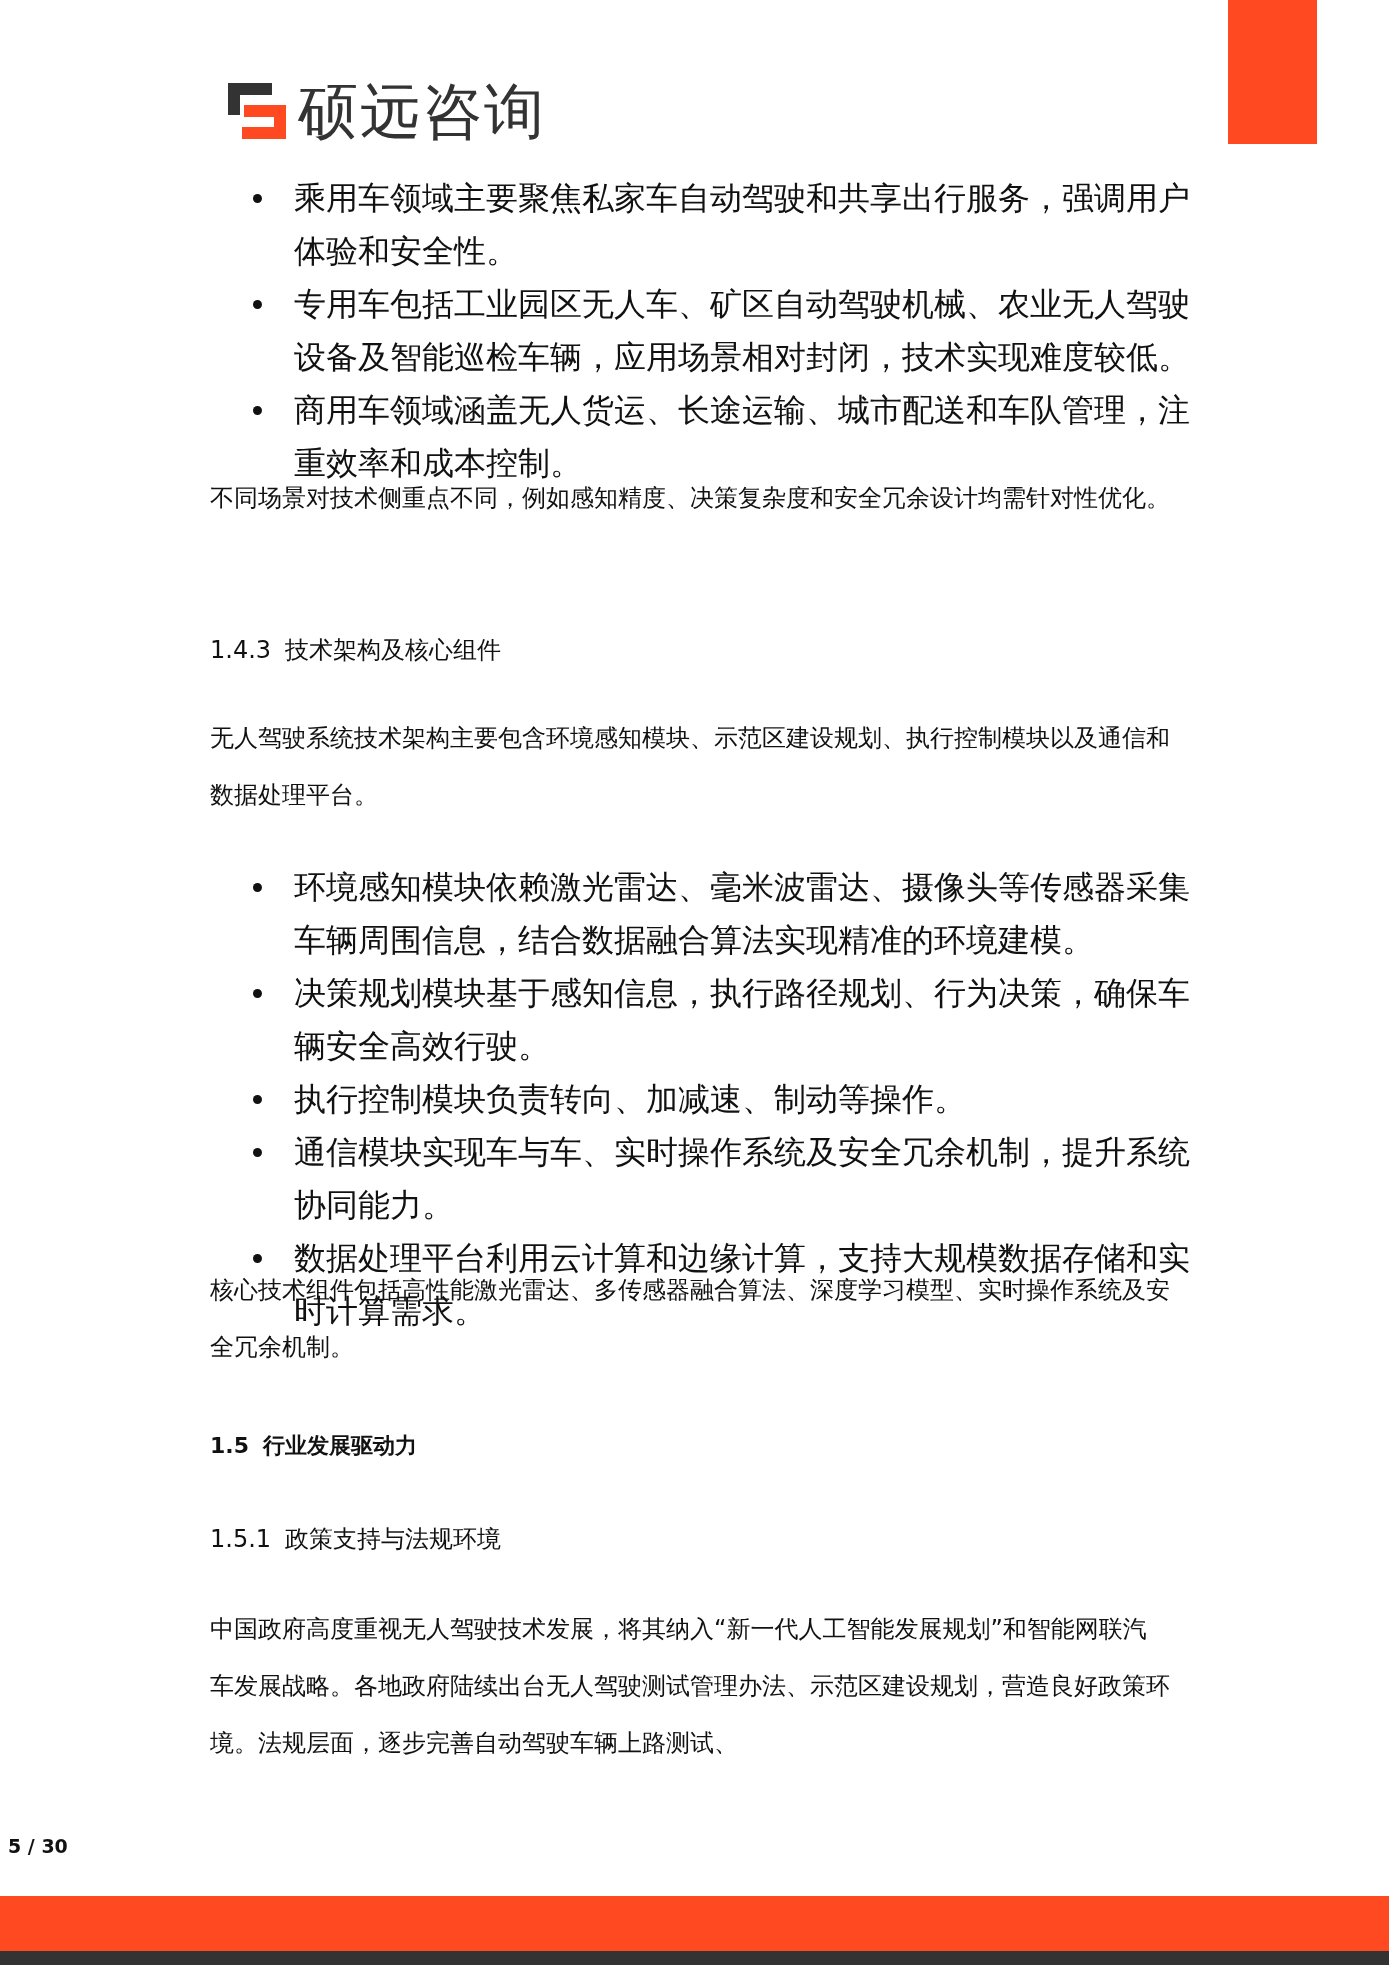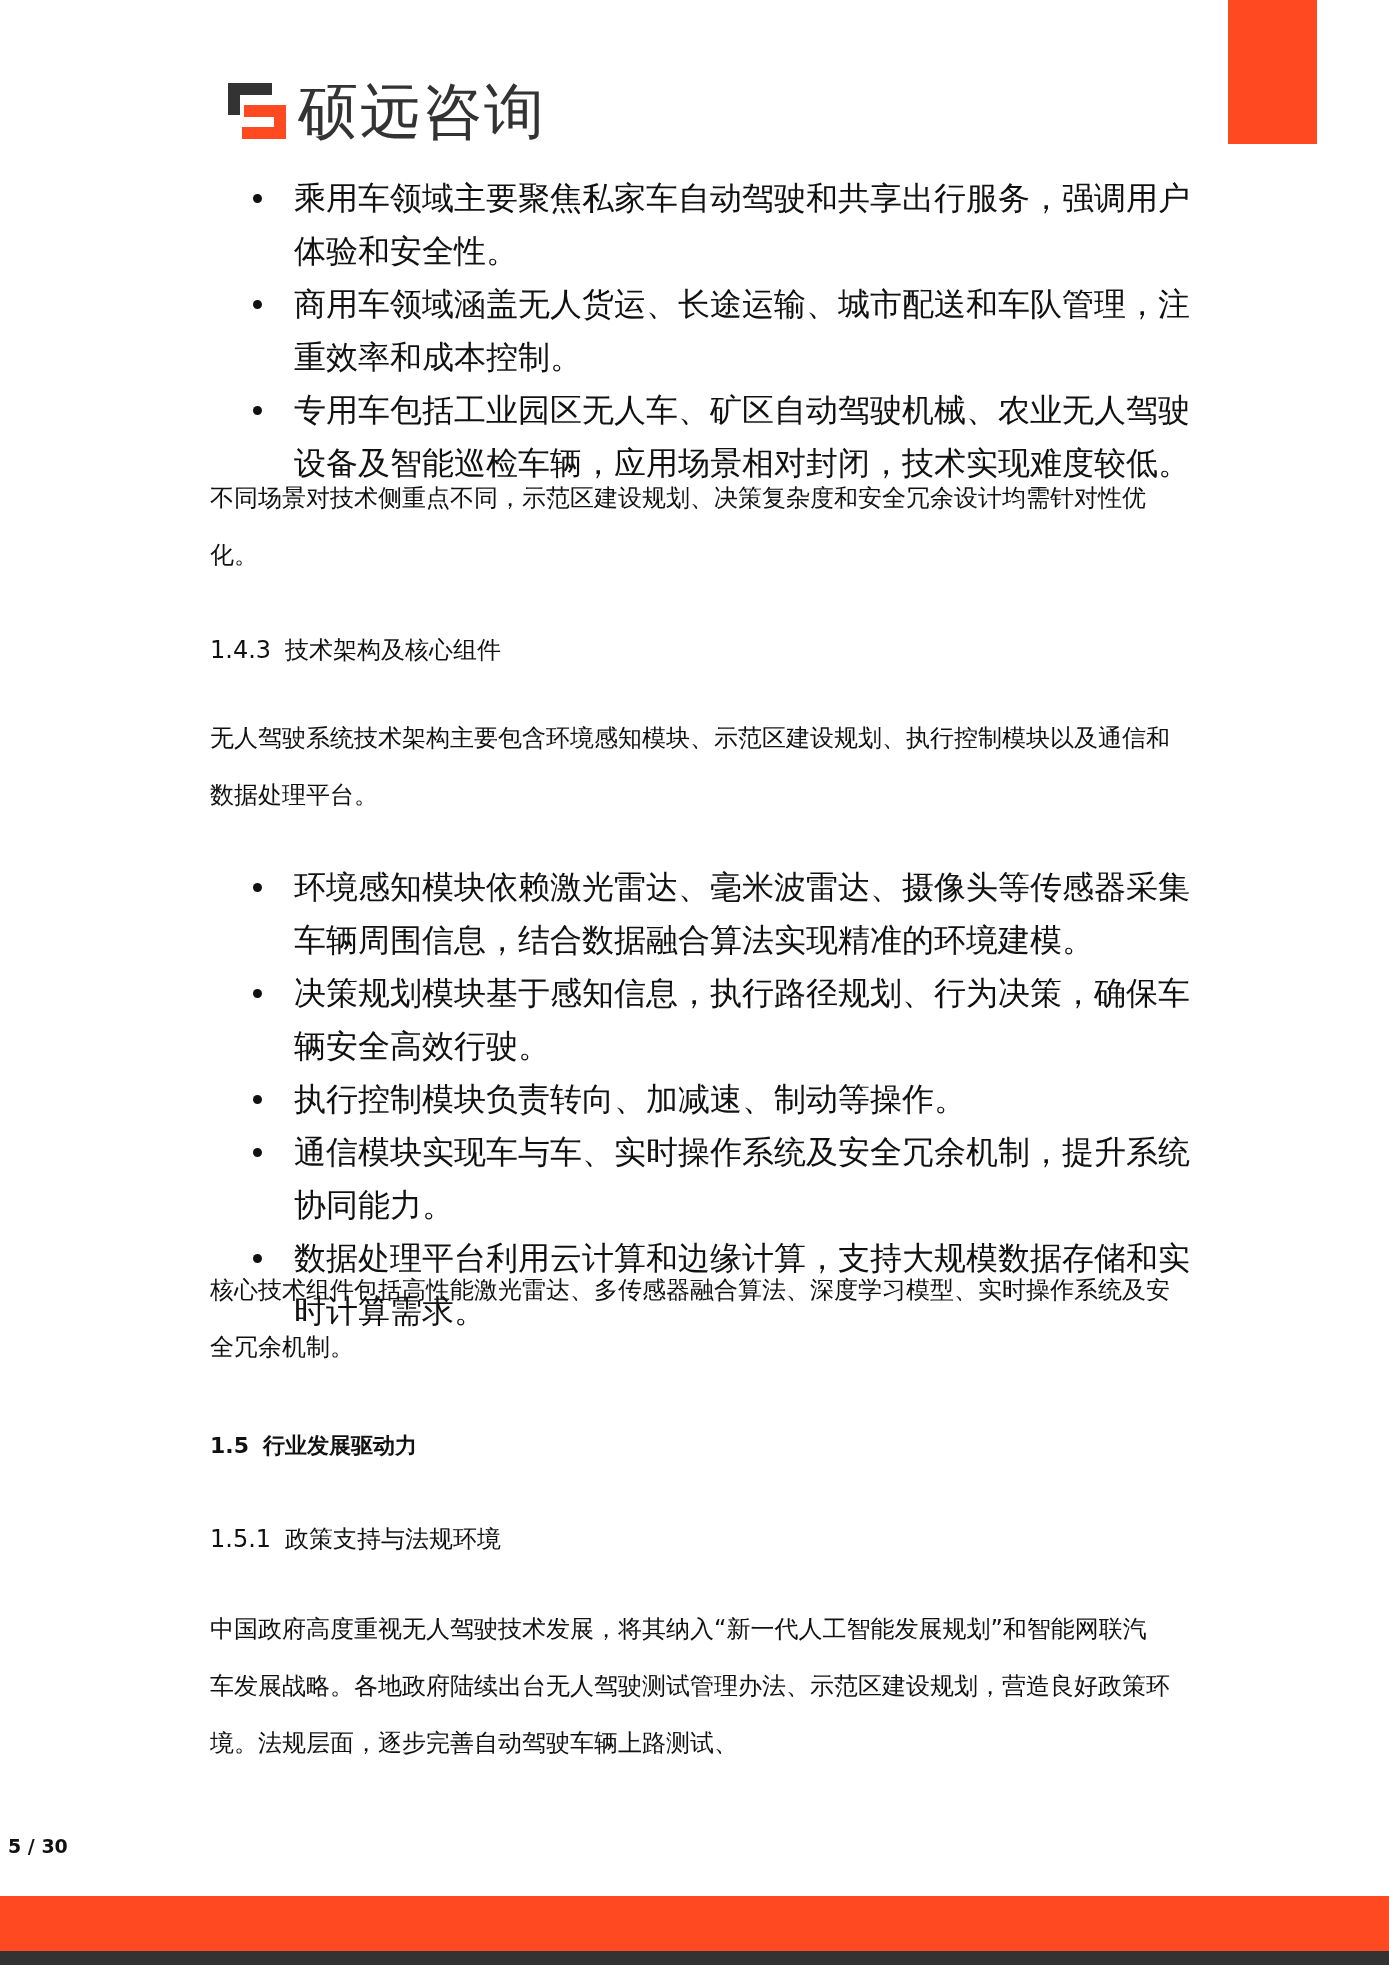--- a/index.html
+++ b/index.html
@@ -142,29 +142,29 @@
 
 <div class="content">
 
   <ul class="bullet-list" style="top:172px;">
     <li class="bullet-item">
       <span class="bullet-dot"></span>
       <span>乘用车领域主要聚焦私家车自动驾驶和共享出行服务，强调用户体验和安全性。</span>
     </li>
     <li class="bullet-item">
       <span class="bullet-dot"></span>
+      <span>专用车包括工业园区无人车、矿区自动驾驶机械、农业无人驾驶设备及智能巡检车辆，应用场景相对封闭，技术实现难度较低。</span>
+    </li>
+    <li class="bullet-item">
+      <span class="bullet-dot"></span>
       <span>商用车领域涵盖无人货运、长途运输、城市配送和车队管理，注重效率和成本控制。</span>
     </li>
-    <li class="bullet-item">
-      <span class="bullet-dot"></span>
-      <span>专用车包括工业园区无人车、矿区自动驾驶机械、农业无人驾驶设备及智能巡检车辆，应用场景相对封闭，技术实现难度较低。</span>
-    </li>
   </ul>
 
-  <p class="para" style="top:470px;">不同场景对技术侧重点不同，示范区建设规划、决策复杂度和安全冗余设计均需针对性优化。</p>
+  <p class="para" style="top:470px;">不同场景对技术侧重点不同，例如感知精度、决策复杂度和安全冗余设计均需针对性优化。</p>
 
   <h3 class="h3" style="top:630px;">
     <span class="h-num">1.4.3</span><span>技术架构及核心组件</span>
   </h3>
 
   <p class="para" style="top:710px;">无人驾驶系统技术架构主要包含环境感知模块、示范区建设规划、执行控制模块以及通信和数据处理平台。</p>
 
   <ul class="bullet-list" style="top:861px;">
     <li class="bullet-item">
       <span class="bullet-dot"></span>

